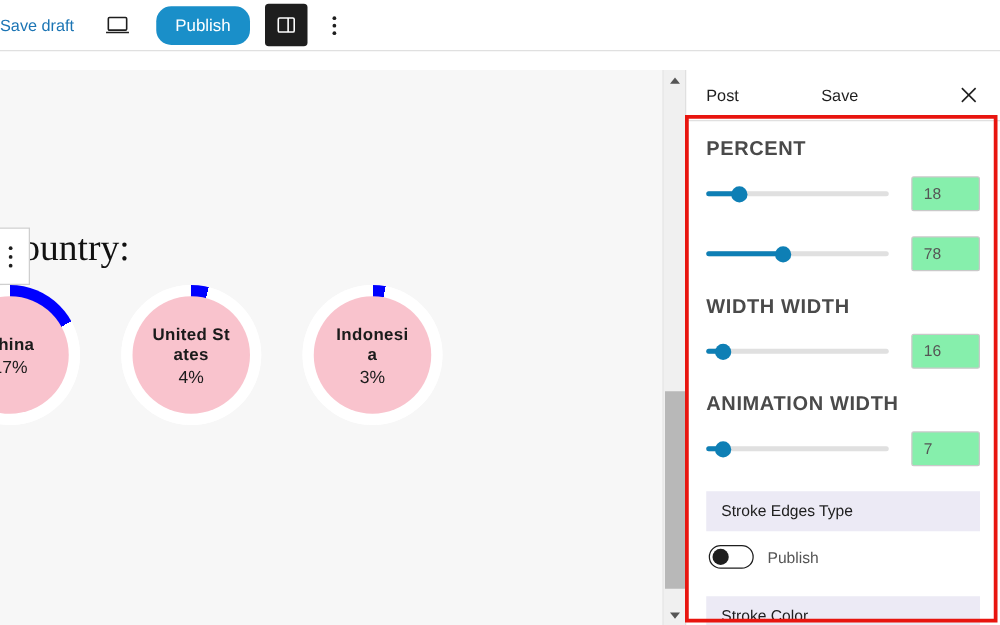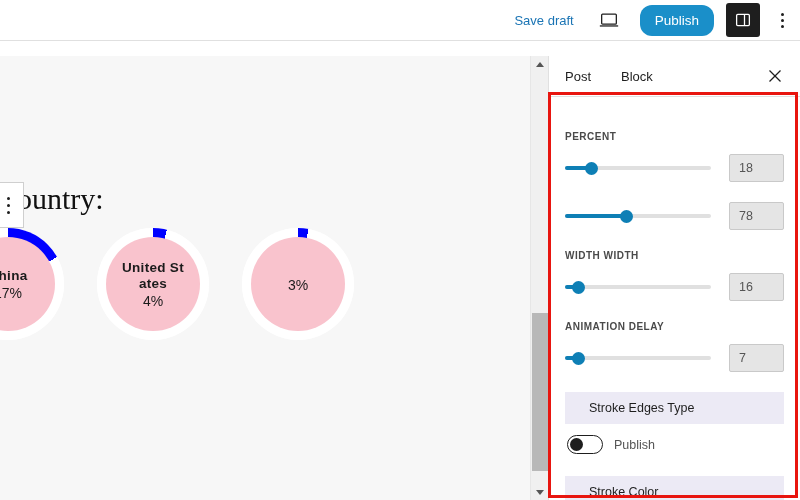--- a/index.html
+++ b/index.html
@@ -9,21 +9,21 @@
     background: #ffffff;
     overflow: hidden;
     position: relative;
   }
 
   
   .topbar {
     position: absolute; left: 0; top: 0; width: 800px; height: 41px;
     background: #ffffff;
     border-bottom: 1px solid #e0e0e0;
-    display: flex; align-items: center; justify-content: flex-end;
+    display: flex; align-items: center; justify-content: flex-start;
   }
   .save-draft {
     color: #1a74b4; font-size: 13px; margin-right: 22px;
     cursor: pointer; white-space: nowrap;
   }
   .preview-icon {
     width: 26px; height: 26px; margin-right: 18px;
     display: flex; align-items: center; justify-content: center; cursor: pointer;
   }
   .publish-btn {
@@ -123,35 +123,36 @@
     position: absolute; left: 548px; top: 56px;
     width: 252px; height: 444px;
     background: #ffffff;
     border-left: 1px solid #e0e0e0;
     overflow: hidden;
   }
   .sb-tabs {
     height: 41px; display: flex; align-items: center;
     padding: 0 16px; border-bottom: 1px solid #e0e0e0;
     position: relative;
+    gap: 36px;
   }
   .sb-tab {
     font-size: 13px; color: #1e1e1e; margin-right: 30px; cursor: pointer;
   }
   .sb-close {
     position: absolute; right: 14px; top: 50%; transform: translateY(-50%);
     width: 22px; height: 22px; cursor: pointer;
     display: flex; align-items: center; justify-content: center;
   }
 
   .sb-body { padding: 14px 16px 0 16px; }
 
   .ctl-label {
-    font-size: 10px; font-weight: bold; color: #4a4a4a;
-    letter-spacing: .5px; margin-bottom: 12px; margin-top: 20px;
+    font-size: 16px; font-weight: bold; color: #4a4a4a;
+    letter-spacing: .5px; margin-bottom: 12px;
   }
   .ctl-row {
     display: flex; align-items: center; justify-content: space-between;
     margin-bottom: 20px;
   }
   .slider {
     position: relative; width: 146px; height: 16px; cursor: pointer;
   }
   .slider .track {
     position: absolute; left: 0; top: 6px; width: 146px; height: 4px;
@@ -160,26 +161,26 @@
   .slider .fill {
     position: absolute; left: 0; top: 6px; height: 4px;
     background: #0e7fb5; border-radius: 2px;
   }
   .slider .thumb {
     position: absolute; top: 2px; width: 13px; height: 13px;
     border-radius: 50%; background: #0e7fb5; transform: translateX(-6px);
   }
   .numbox {
     width: 55px; height: 28px; border: 1px solid #c9c9c9; border-radius: 2px;
-    background: #e5e5e5; font-size: 12.5px; color: #555;
+    background: #86efac; font-size: 12.5px; color: #555;
     display: flex; align-items: center; padding-left: 9px; cursor: text;
   }
 
   .panel-head {
-    background: #eceaf5; padding: 9px 24px; font-size: 12.5px;
+    background: #eceaf5; padding: 9px 12px; font-size: 12.5px;
     color: #1e1e1e; font-weight: normal; margin-bottom: 11px;
   }
   .toggle-row {
     display: flex; align-items: center; gap: 11px; margin-bottom: 22px;
     padding-left: 2px;
   }
   .toggle {
     width: 36px; height: 19px; border-radius: 10px;
     border: 1.5px solid #1e1e1e; background: #ffffff;
     position: relative; cursor: pointer;
@@ -256,20 +257,21 @@
           <div class="lbl">United States</div>
           <div class="pct">4%</div>
         </div>
       </div>
     </div>
 
     <div class="donut-wrap">
       <div class="donut">
         <div class="ring" style="background: conic-gradient(#0000ff 0turn 0.03turn, #ffffff 0.03turn 1turn);"></div>
         <div class="hole">
+          <div class="lbl">Indonesia</div>
           <div class="pct">3%</div>
         </div>
       </div>
     </div>
 
   </div>
 </div>
 
 <div class="vscroll">
   <div class="arrow up">
@@ -278,21 +280,21 @@
   <div class="thumb"></div>
   <div class="arrow down">
       <div class="tri"></div>
     </div>
 </div>
 
 <div class="sidebar">
 
   <div class="sb-tabs">
     <div class="sb-tab">Post</div>
-    <div class="sb-tab">Block</div>
+    <div class="sb-tab">Save</div>
     <div class="sb-close">
       <svg width="14" height="14" viewBox="0 0 14 14" stroke="#1e1e1e" stroke-width="1.3">
         <line x1="1.5" y1="1.5" x2="12.5" y2="12.5"></line>
         <line x1="12.5" y1="1.5" x2="1.5" y2="12.5"></line>
       </svg>
     </div>
   </div>
 
   <div class="sb-body">
 
@@ -325,21 +327,21 @@
         <div class="slider">
           <div class="track"></div>
           <div class="fill" style="width:13px;"></div>
           <div class="thumb" style="left:13px;"></div>
         </div>
         <div class="numbox">16</div>
       </div>
     </div>
 
     <div>
-      <div class="ctl-label">ANIMATION DELAY</div>
+      <div class="ctl-label">ANIMATION WIDTH</div>
       <div class="ctl-row">
         <div class="slider">
           <div class="track"></div>
           <div class="fill" style="width:13px;"></div>
           <div class="thumb" style="left:13px;"></div>
         </div>
         <div class="numbox">7</div>
       </div>
     </div>
 

